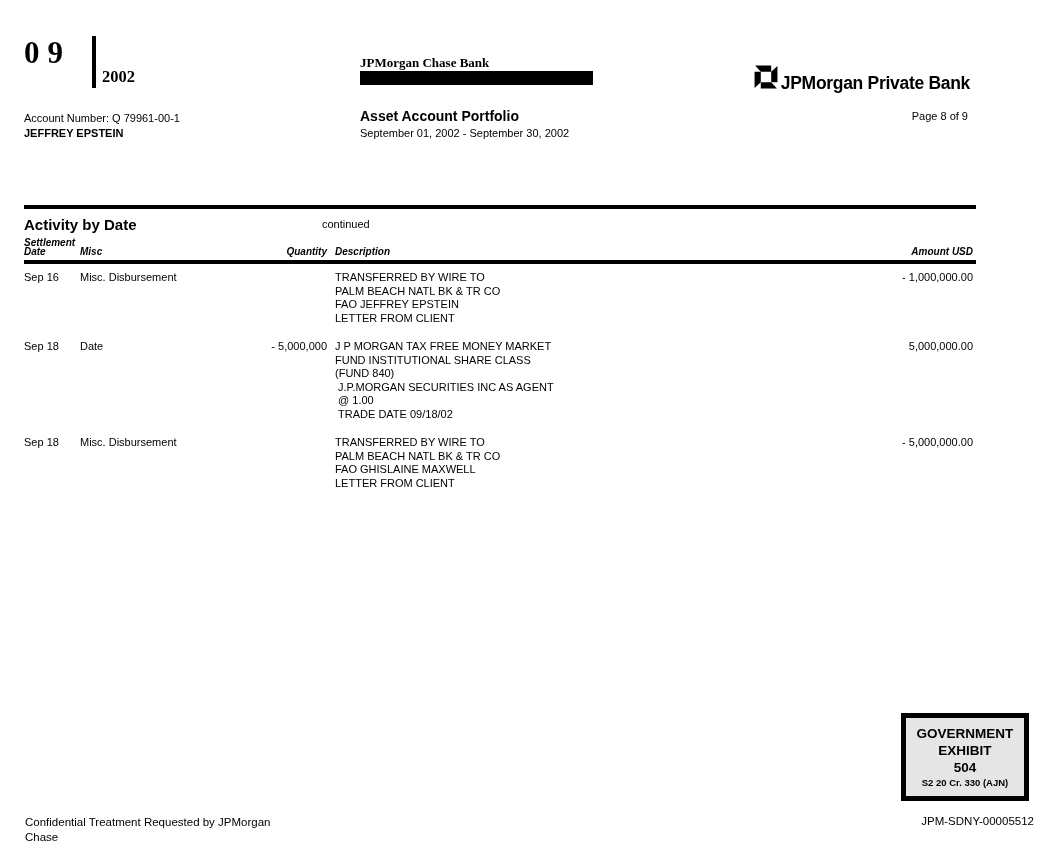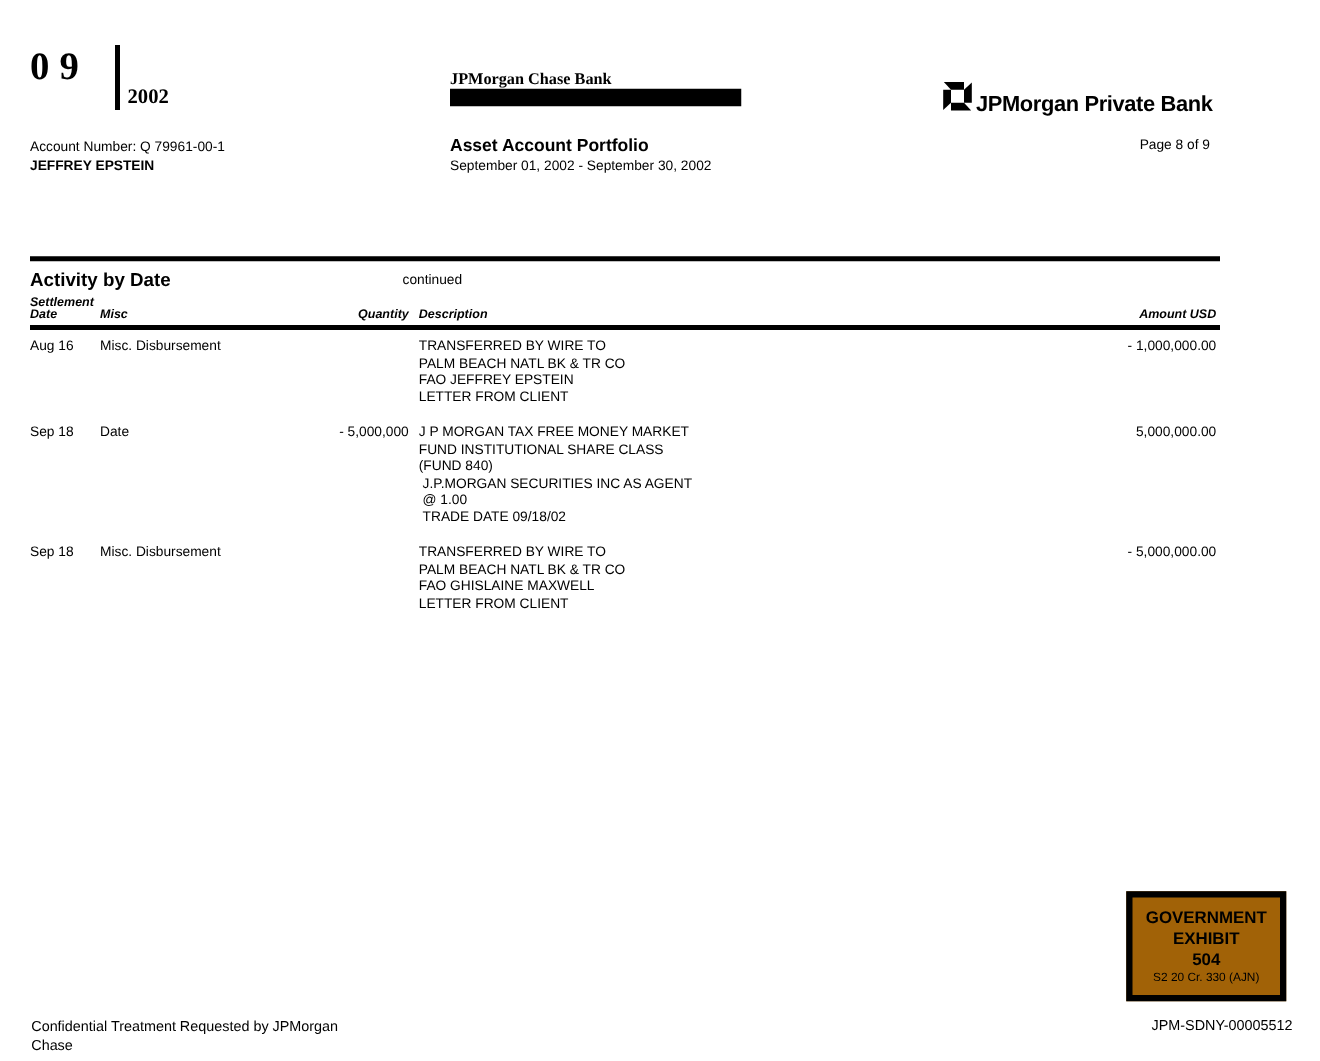--- a/index.html
+++ b/index.html
@@ -57,21 +57,21 @@
   .row + .row { margin-top:15px; }
   .cell-desc { white-space:pre-wrap; }
   
   .stamp {
     position:absolute; left:901px; top:713px; width:128px; height:88px;
     border:5px solid #000; background:#F2DE4F;
     display:flex; flex-direction:column; align-items:center; justify-content:center;
     text-align:center;
   }
   .stamp-line { font-weight:bold; font-size:13.5px; line-height:17px; }
-  .stamp-case { font-weight:normal; font-size:9.5px; line-height:13px; }
+  .stamp-case { font-weight:bold; font-size:9.5px; line-height:13px; }
   
   .footer-left {
     position:absolute; left:25px; top:815px; font-size:11.5px; line-height:15px;
     white-space:pre-line;
   }
   .footer-right { position:absolute; right:22px; top:815px; font-size:11.5px; }
 </style>
 </head>
 <body>
 
@@ -123,21 +123,21 @@
       <div class="col-qty">Quantity</div>
       <div></div>
       <div class="col-desc">Description</div>
       <div class="col-amount">Amount USD</div>
     </div>
 
     <div class="rule"></div>
 
     <div class="rows">
       <div class="row">
-        <div class="cell-date">Aug 16</div>
+        <div class="cell-date">Sep 16</div>
         <div class="cell-type">Misc. Disbursement</div>
         <div class="cell-qty"></div>
         <div></div>
         <div class="cell-desc">TRANSFERRED BY WIRE TO
 PALM BEACH NATL BK &amp; TR CO
 FAO JEFFREY EPSTEIN
 LETTER FROM CLIENT</div>
         <div class="cell-amount">- 1,000,000.00</div>
       </div>
       <div class="row">
@@ -160,21 +160,21 @@
         <div></div>
         <div class="cell-desc">TRANSFERRED BY WIRE TO
 PALM BEACH NATL BK &amp; TR CO
 FAO GHISLAINE MAXWELL
 LETTER FROM CLIENT</div>
         <div class="cell-amount">- 5,000,000.00</div>
       </div>
     </div>
   </div>
 
-  <div class="stamp" style="background: #a16207;">
+  <div class="stamp" style="background: #e5e5e5;">
     <div class="stamp-line">GOVERNMENT</div>
     <div class="stamp-line">EXHIBIT</div>
     <div class="stamp-line">504</div>
     <div class="stamp-case">S2 20 Cr. 330 (AJN)</div>
   </div>
 
   <div class="footer-left">Confidential Treatment Requested by JPMorgan
 Chase</div>
   <div class="footer-right">JPM-SDNY-00005512</div>
 

